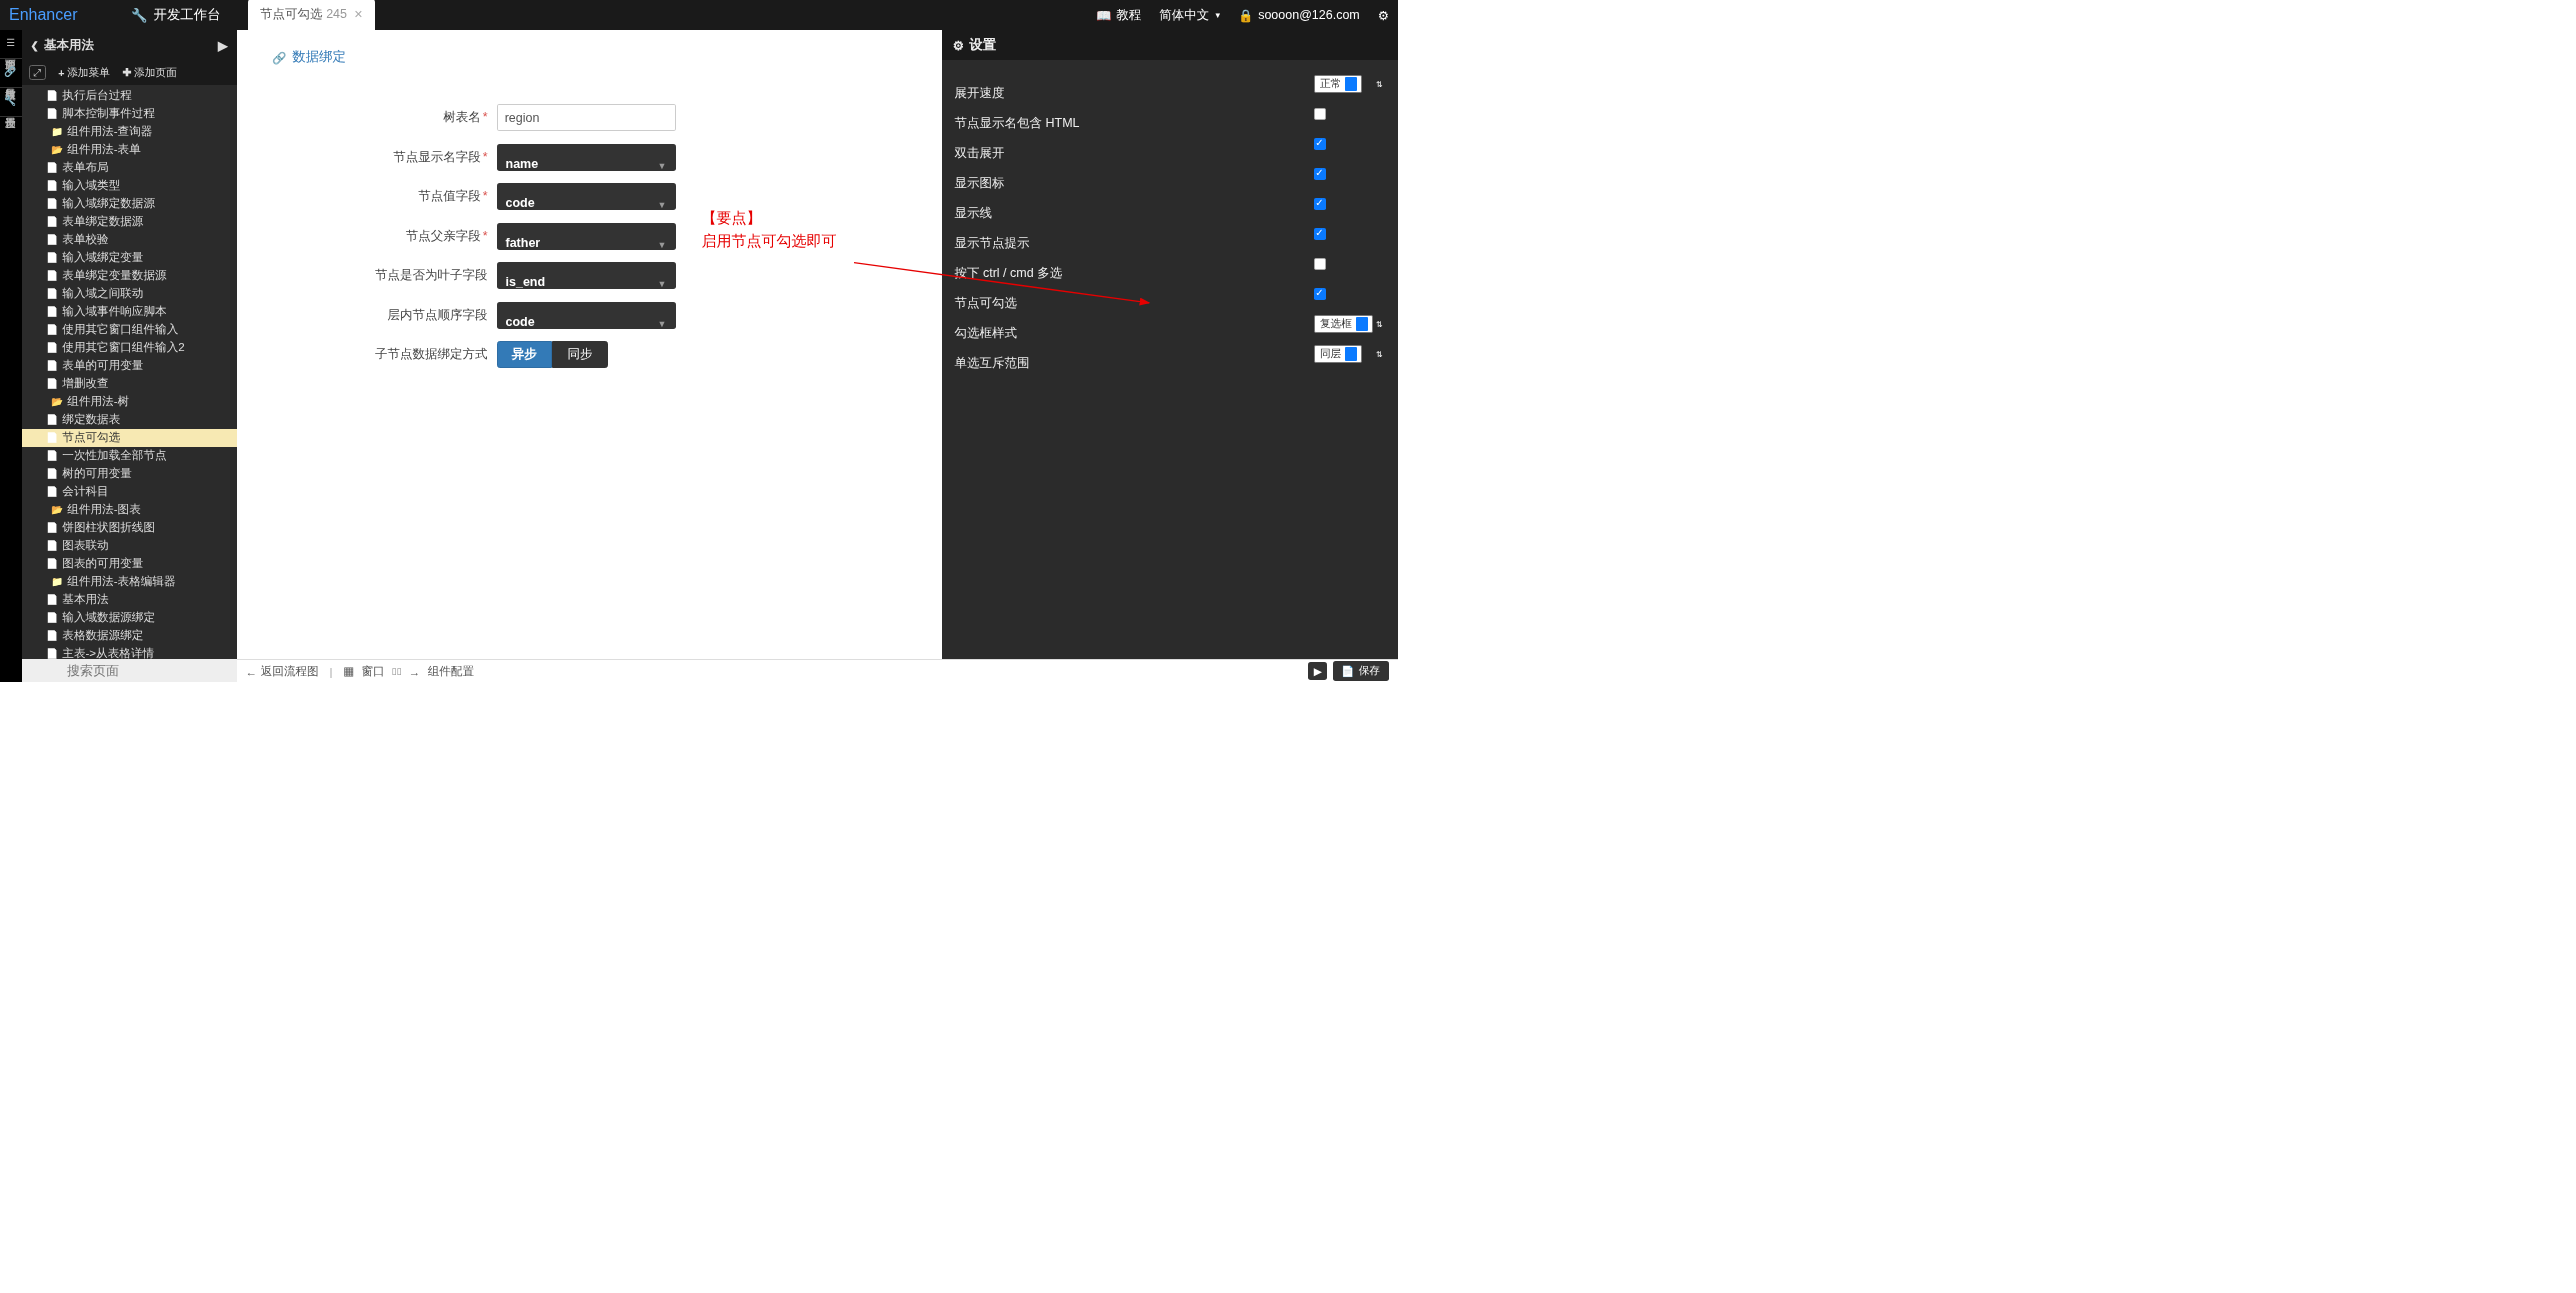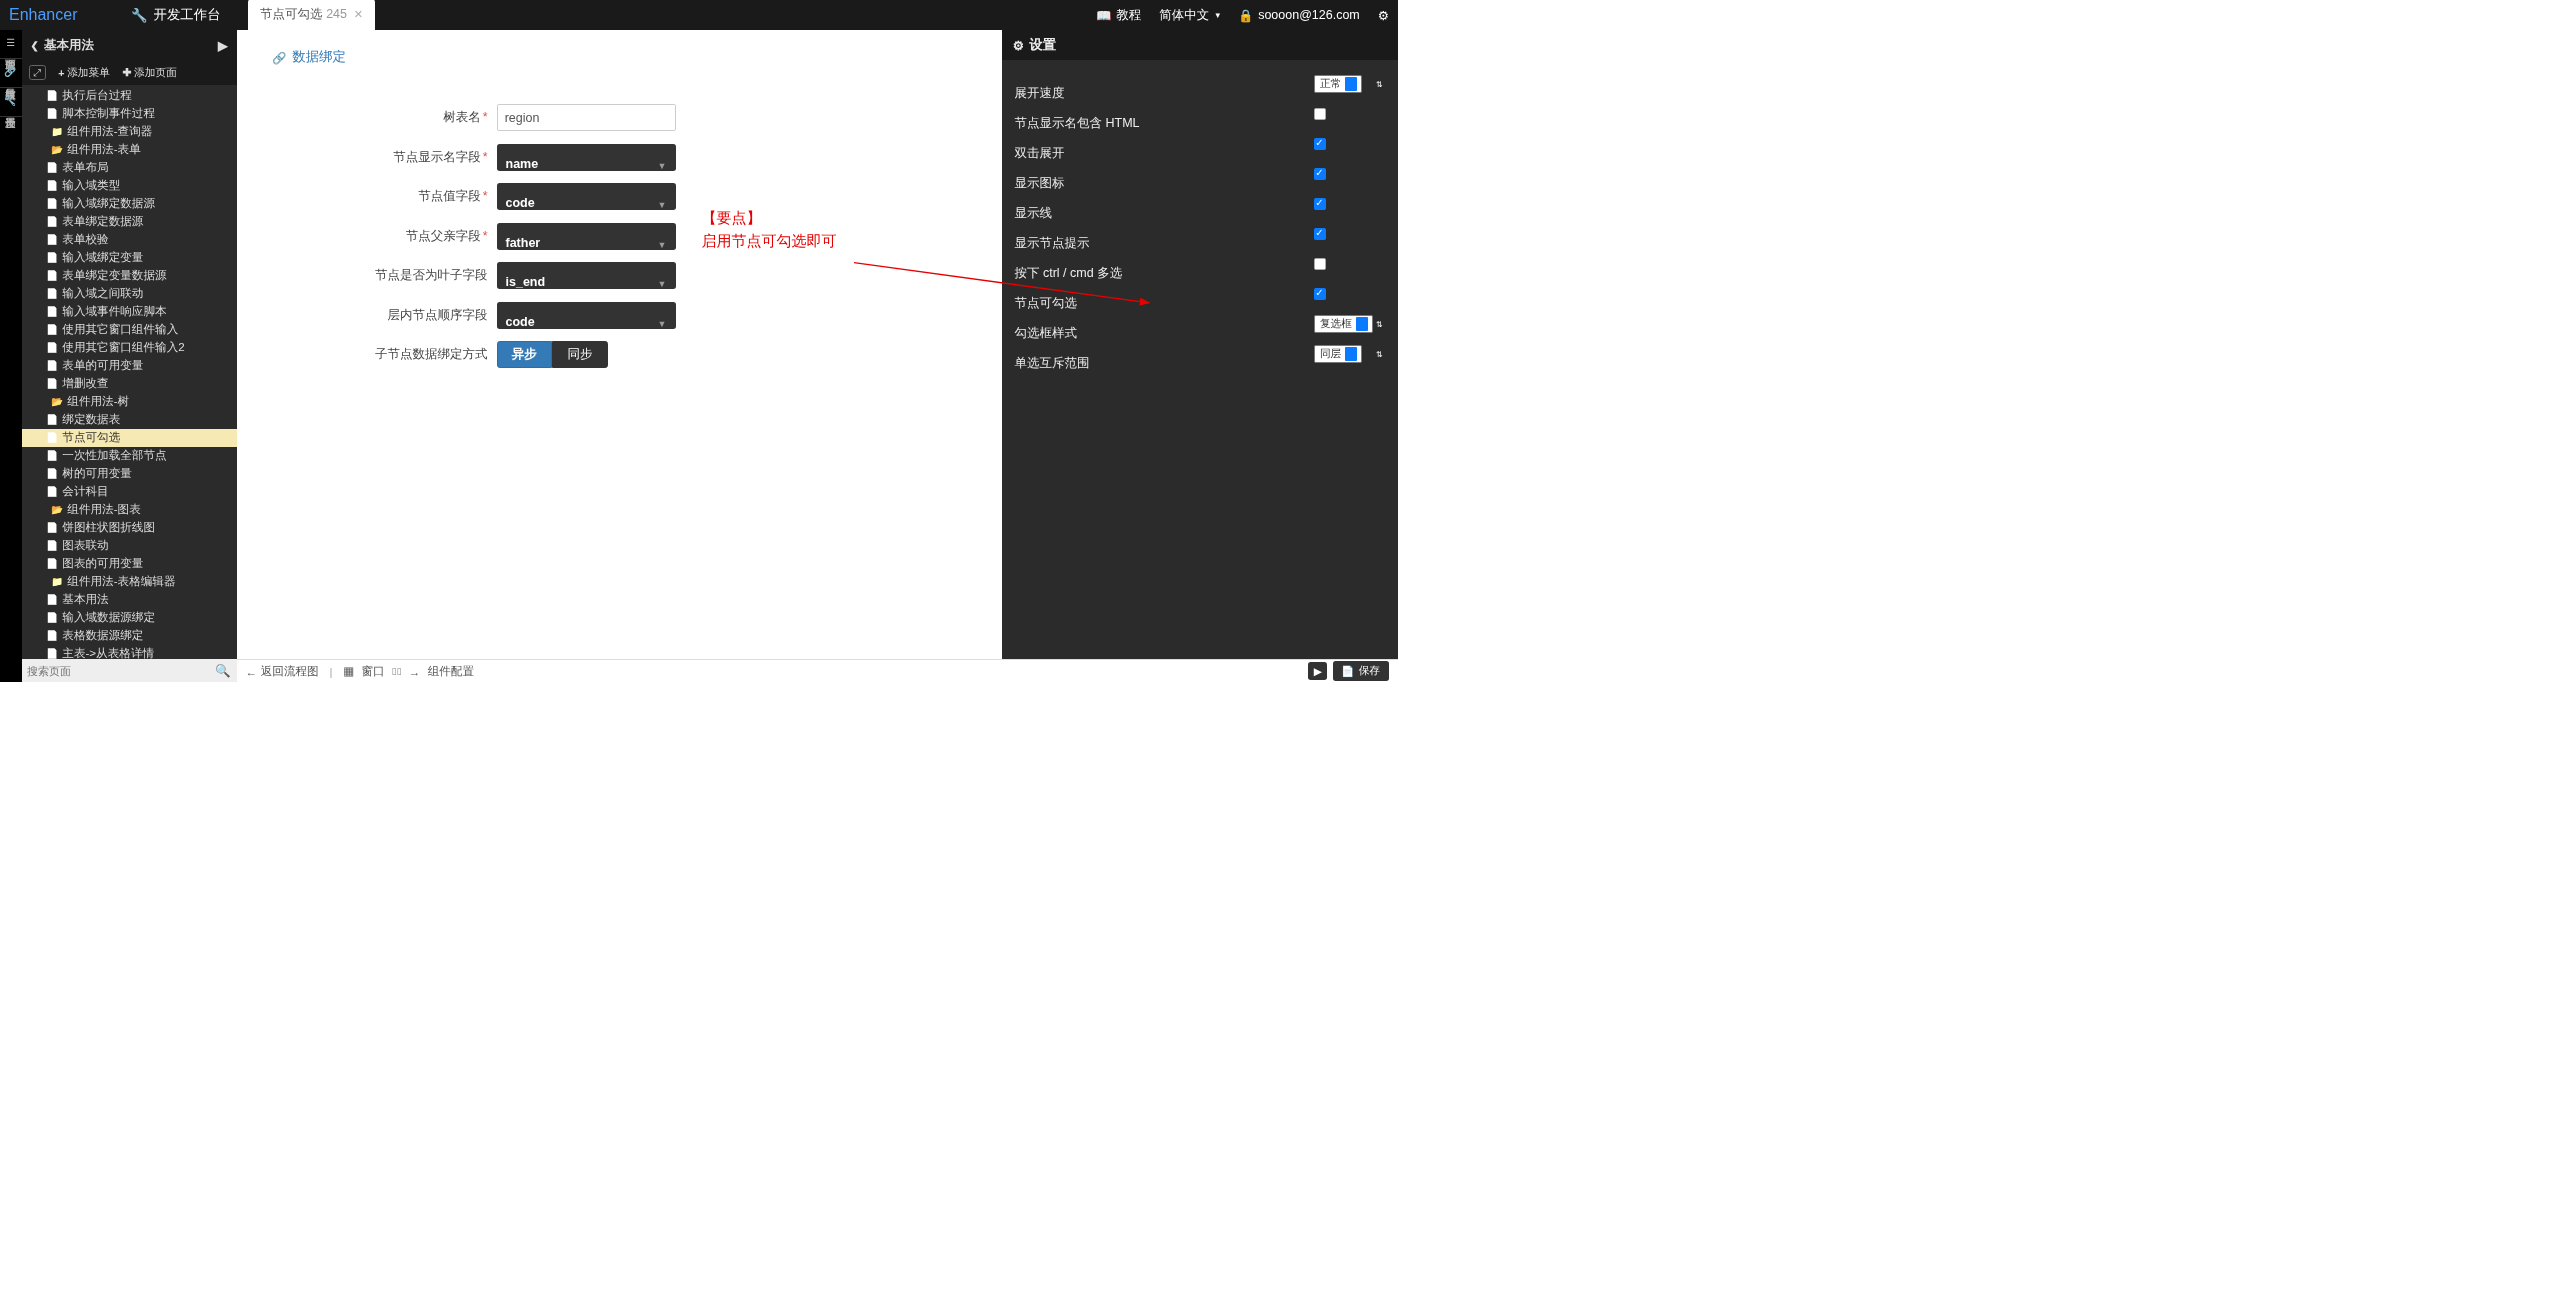--- a/index.html
+++ b/index.html
@@ -31,21 +31,21 @@
 .tree { flex: 1; overflow: hidden; padding: 1.8px 0; }
 .tnode { display: flex; align-items: center; height: 18px; padding-left: 30px; cursor: pointer; white-space: nowrap; font-size:11.6px;}
 .tnode.d1 { }
 .tnode.d2 { padding-left: 25px; }
 .tnode.selected { background: #f7e9b3; color: #333; }
 .tico { margin-right: 3.6px; display:inline-flex; }
 .tico.folder::before { content: "📁"; filter: grayscale(0.3) brightness(1.3); font-size:9.8px;}
 .tico.folderopen::before { content: "📂"; font-size:9.8px;}
 .tico.doc::before { content: "📄"; filter: grayscale(1) brightness(1.6); font-size:9.8px;}
 .sidebar-search { display: flex; align-items: center; background: #eee; height: 23px; padding: 0 5.4px; }
-.sidebar-search input { flex: 1; border: none; background: transparent; outline: none; font-size:11px; color:#333;}
+.sidebar-search input { flex: 1; border: none; background: transparent; outline: none; font-size:13px; color:#333;margin-left:40px;}
 .sidebar-search .sicon { color: #555; font-size:12.5px;}
 
 .main { flex: 1; display: flex; flex-direction: column; background: #fff; position: relative; }
 .crumb { height: 23px; border-top:0.9px solid #ddd; border-bottom: 0; display: flex; align-items: center; padding: 0 9px; font-size: 11.6px; color: #555; gap: 7.2px; }
 .crumb .back { cursor: pointer; display:flex; align-items:center; gap:3.6px;}
 .crumb .sep { color: #aaa; margin:0 3.6px;}
 .crumb-right { margin-left:auto; display:flex; align-items:center; gap:5.4px;}
 .savebtn { background:#333; color:#fff; border-radius:2.7px; padding:2.7px 9px; display:flex; align-items:center; gap:3.6px; cursor:pointer; font-size:10.7px;}
 .playbtn { background:#333; color:#fff; border-radius:2.7px; padding:2.7px 5.4px; cursor:pointer; font-size:10.7px;}
 
@@ -61,21 +61,21 @@
 .select-btn .caret { font-size: 9px; color: #999; }
 .btngroup { display: flex; }
 .segbtn { height: 27px; padding: 0 14.3px; border: 0.9px solid #333; background: #333; color: #fff; cursor: pointer; display:flex; align-items:center; font-size:12.5px;}
 .segbtn.active { background: #337ab7; border-color: #2e6da4; color:#fff; font-weight:bold;}
 .segbtn:first-child { border-radius: 2.7px 0 0 2.7px; }
 .segbtn:last-child { border-radius: 0 2.7px 2.7px 0; }
 
 .annot { position:absolute; left:465px; top:177px; color:#e60000; font-size:15px; line-height:1.5;}
 .arrow-svg { position:absolute; left:617px; top:228px; pointer-events:none;}
 
-.settings { width: 396px; background: #2b2b2b; color: #eee; display: flex; flex-direction: column; }
+.settings { width: 456px; background: #2b2b2b; color: #eee; display: flex; flex-direction: column; }
 .settings-head { background: #1a1a1a; height: 30px; display: flex; align-items: center; padding: 0 10.7px; font-size: 13.4px; gap: 5.4px; font-weight:bold;}
 .settings-head::before { content: "⚙"; font-size: 12.5px; }
 .settings-body { padding: 9px 12.5px; flex:1;}
 .set-row { display: flex; align-items: center; height: 30px; justify-content: space-between; font-size:12.5px;}
 .set-row .label { color: #eee; margin-top: 19px; }
 .chk { width: 12.5px; height: 12.5px; border-radius: 1.8px; display: inline-block; cursor: pointer; position:relative;}
 .chk.on { background: #0a7aff; }
 .chk.on::after { content: "✓"; color: #fff; font-size: 9.8px; position: absolute; top: -0.9px; left: 1.8px; }
 .chk.off { background: #fff; border:0.9px solid #aaa;}
 .mini-select { background: #fff; color: #333; font-size: 10.7px; height: 18px; border-radius: 1.8px; display: flex; align-items: center; padding: 0 3.6px 0 5.4px; cursor: pointer; border:0.9px solid #777;}

